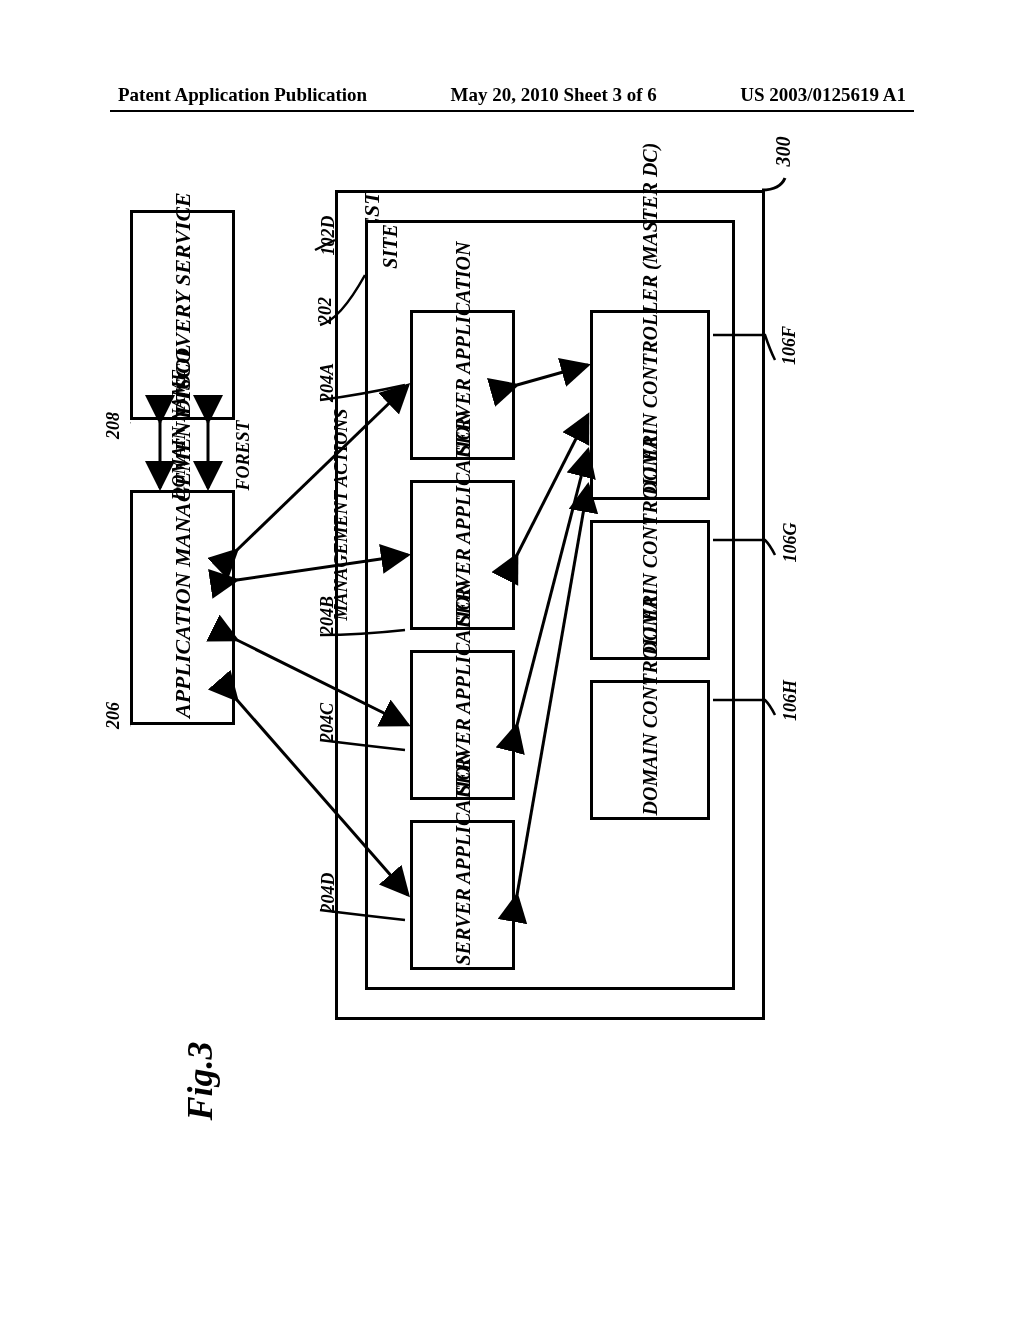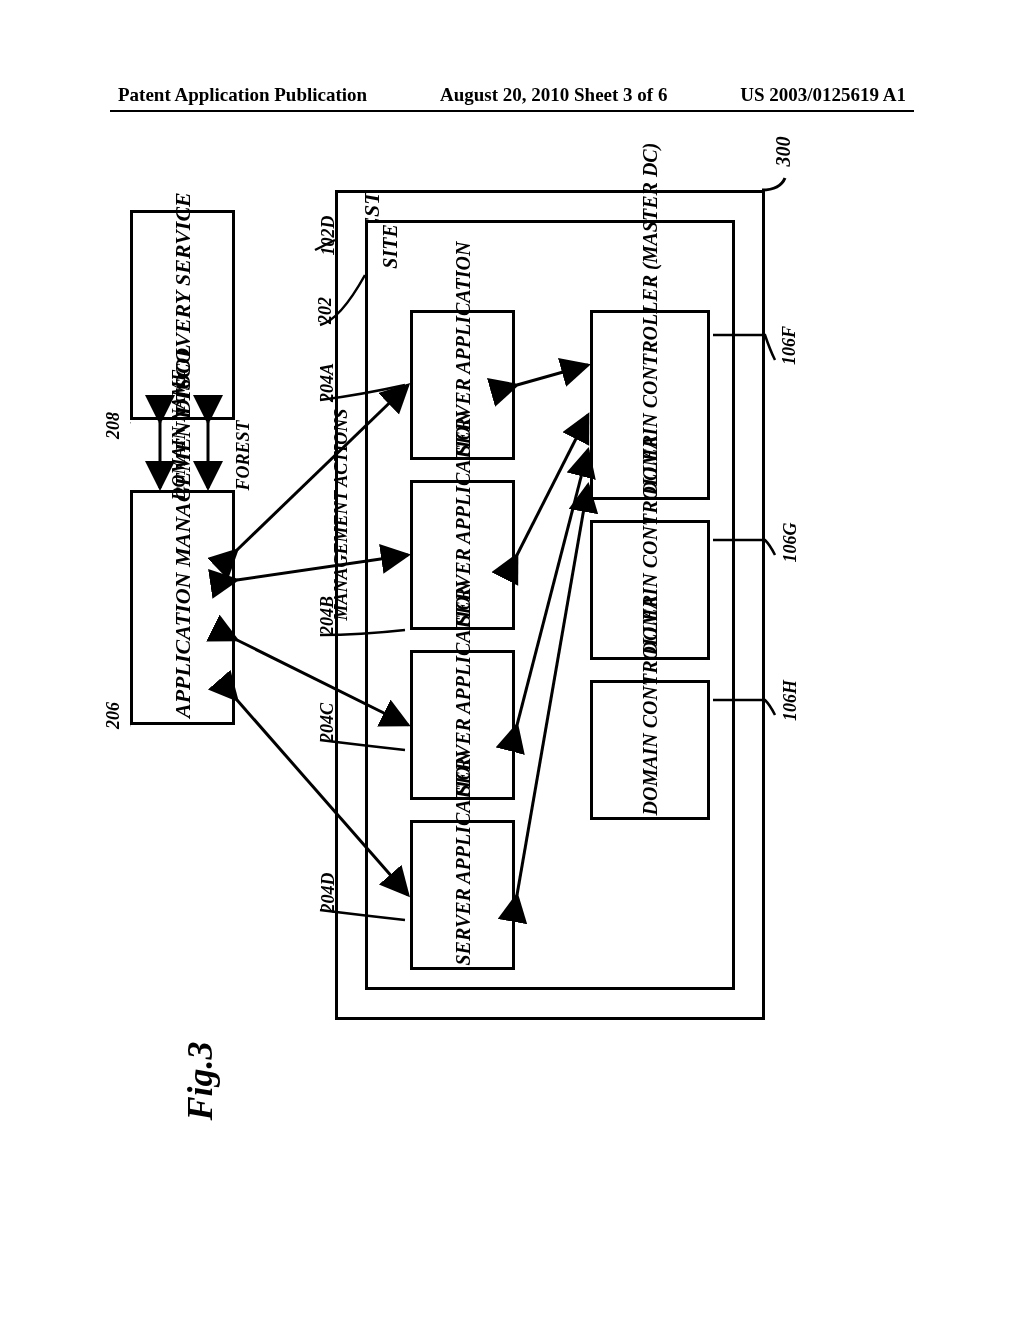--- a/index.html
+++ b/index.html
@@ -78,21 +78,21 @@
     font-size: 20px;
     text-align: center;
   }
   .boxtxt.large { font-size: 22px; }
 </style>
 </head>
 <body>
 
 <div class="header">
   <span>Patent Application Publication</span>
-  <span>August 20, 2010  Sheet 3 of 6</span>
+  <span>May 20, 2010  Sheet 3 of 6</span>
   <span>US 2003/0125619 A1</span>
 </div>
 <div class="hr"></div>
 
 <div class="diagram-area">
 
   <div class="label" style="top:0; left:638px;">
     <span class="rot" style="display:inline-block; transform:rotate(-90deg);">300</span>
   </div>
   <svg class="overlay" style="z-index:5;">

